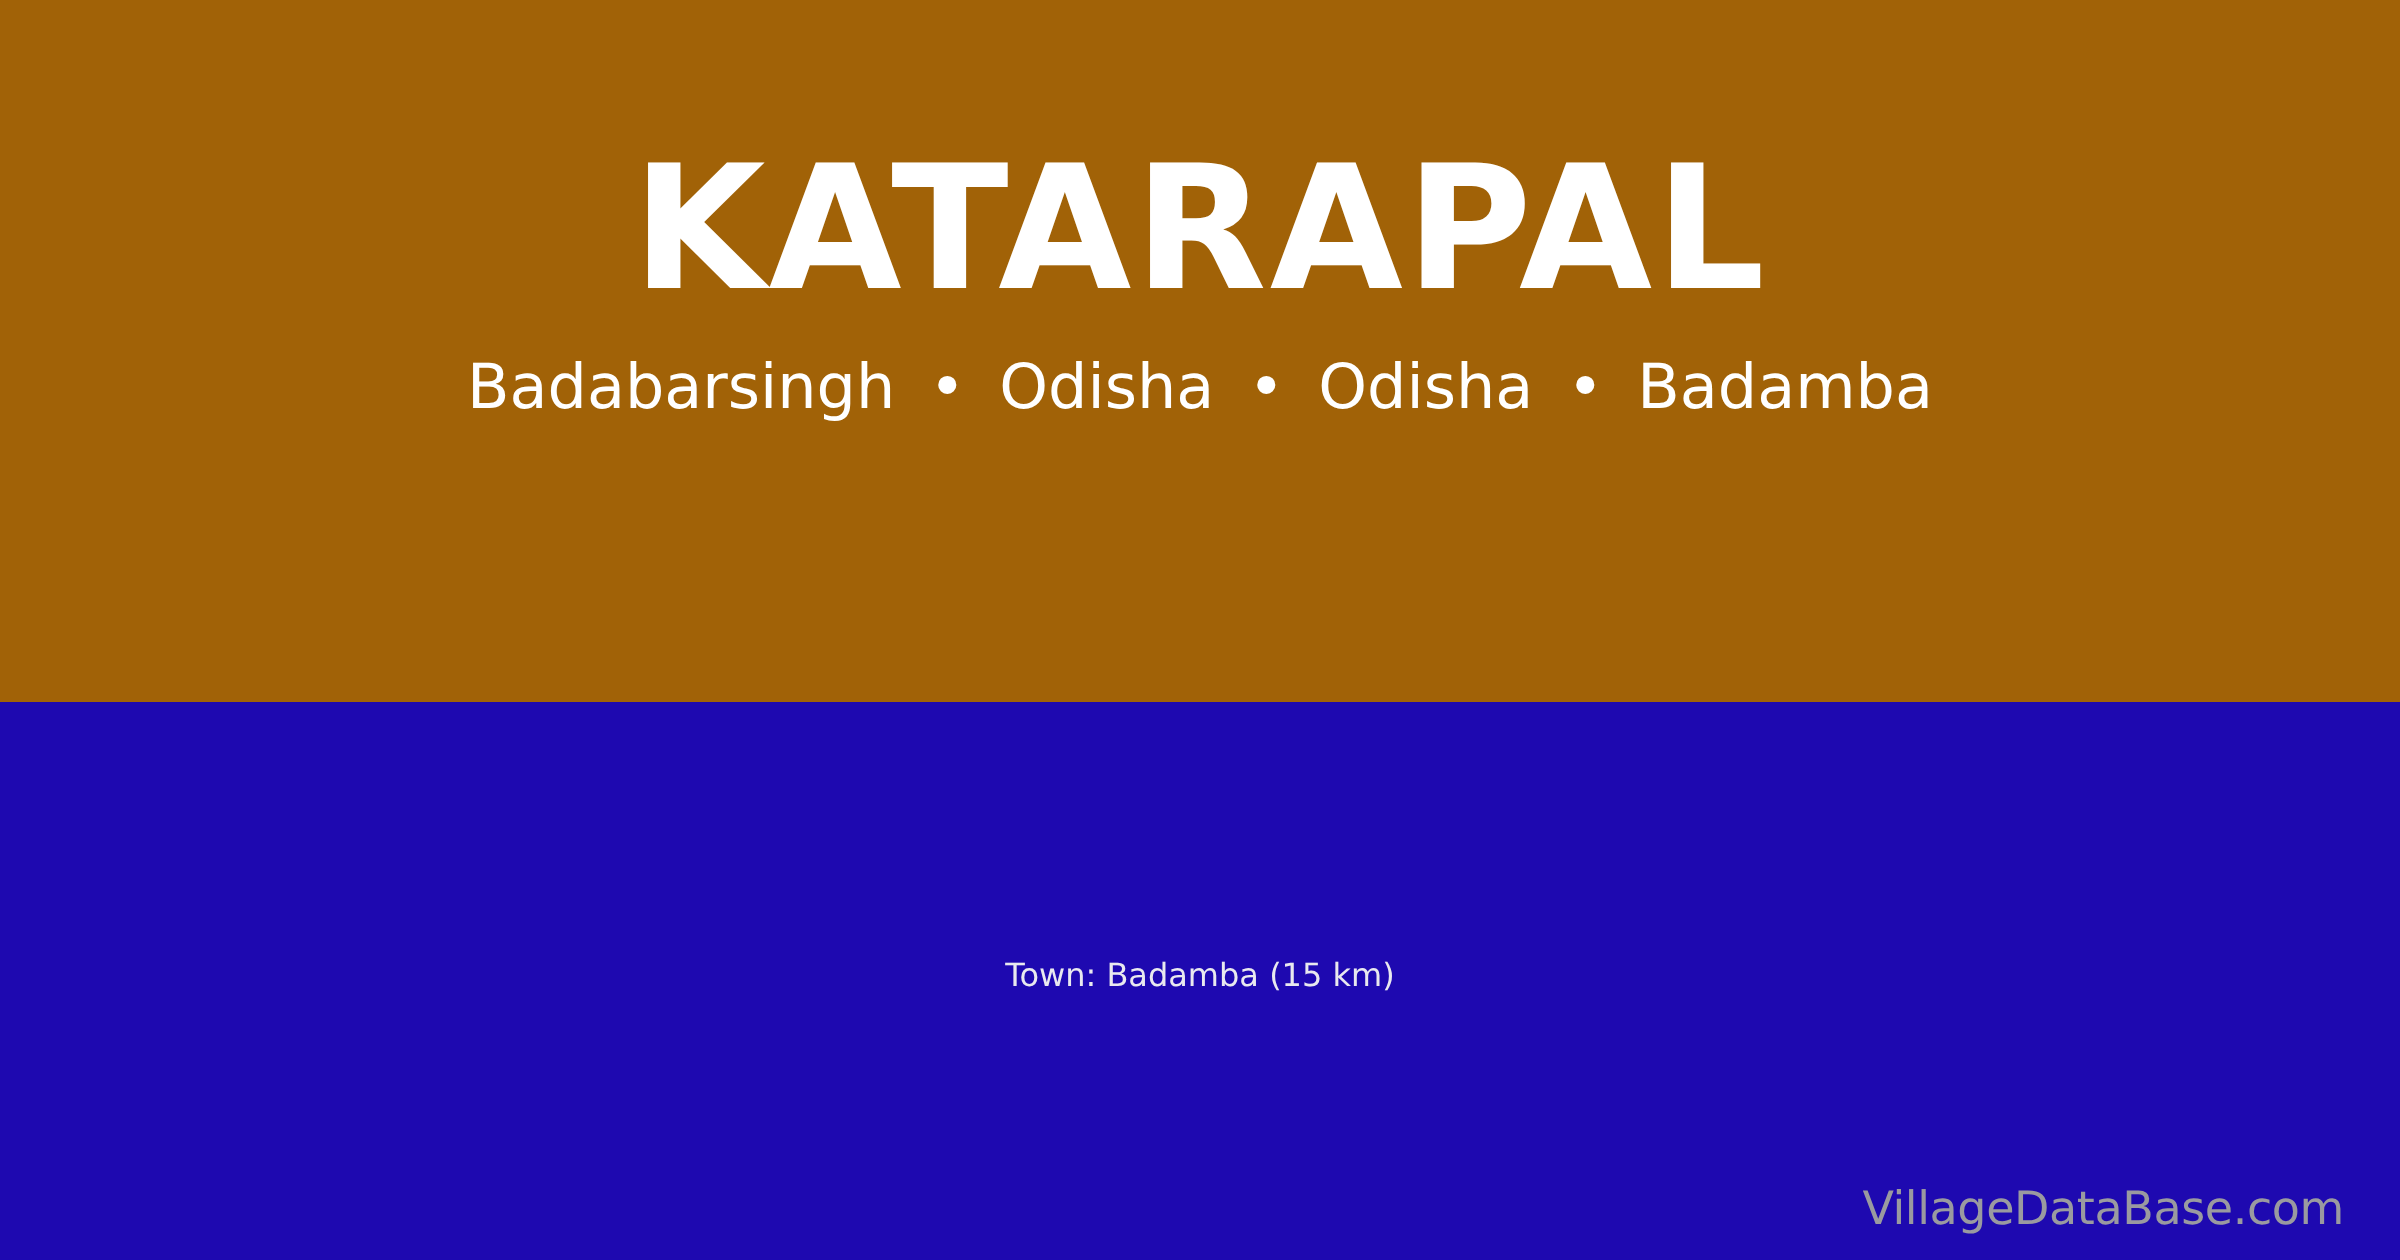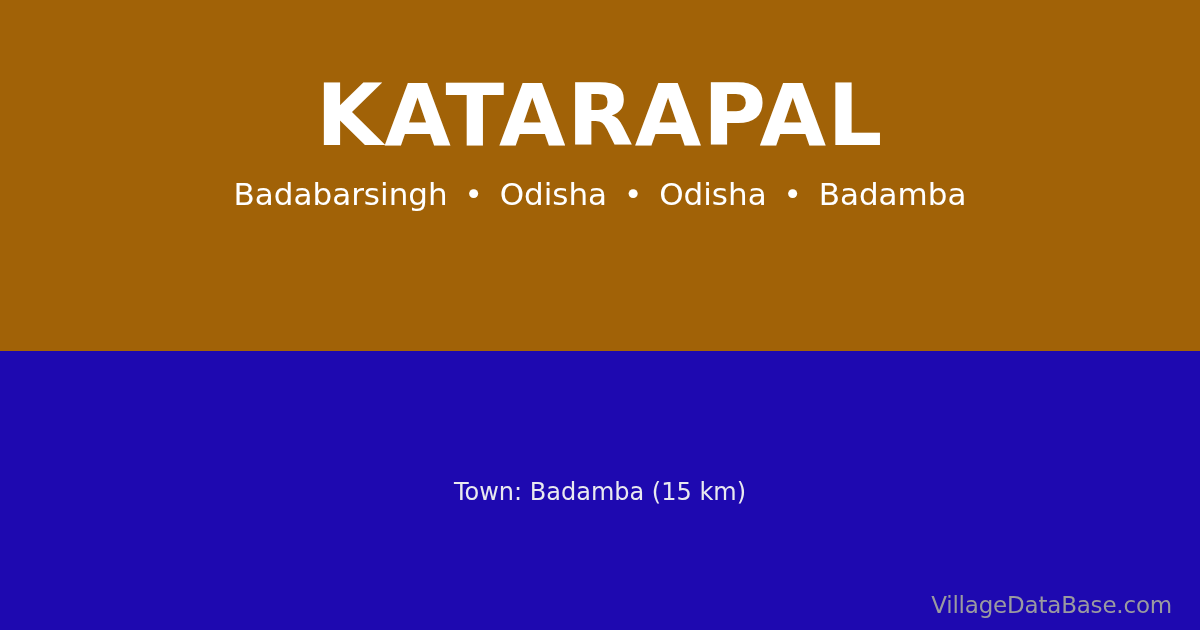--- a/index.html
+++ b/index.html
@@ -70,21 +70,21 @@
   }
   #nearest-town {
     position: absolute;
     left: 0;
     right: 0;
     top: 127px;
     margin: 0;
     text-align: center;
     color: #E9E9EF;
     font-family: "DejaVu Sans", "Liberation Sans", sans-serif;
-    font-size: 24px;
+    font-size: 16px;
     font-weight: normal;
     line-height: 1.2;
     white-space: nowrap;
   }
   #watermark {
     position: absolute;
     right: 28px;
     bottom: 10px;
     margin: 0;
     color: #9A9AA0;

